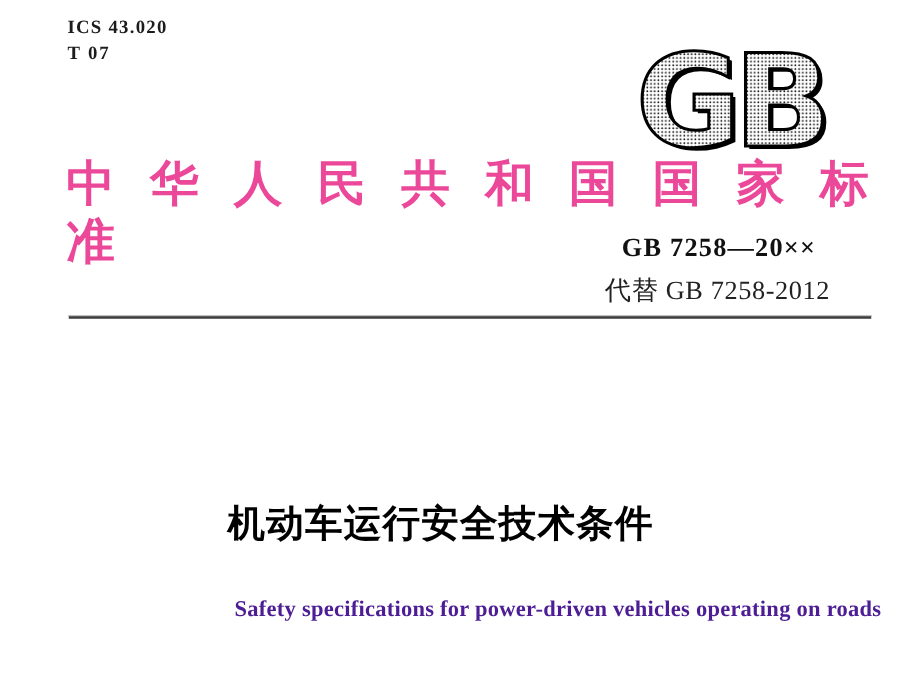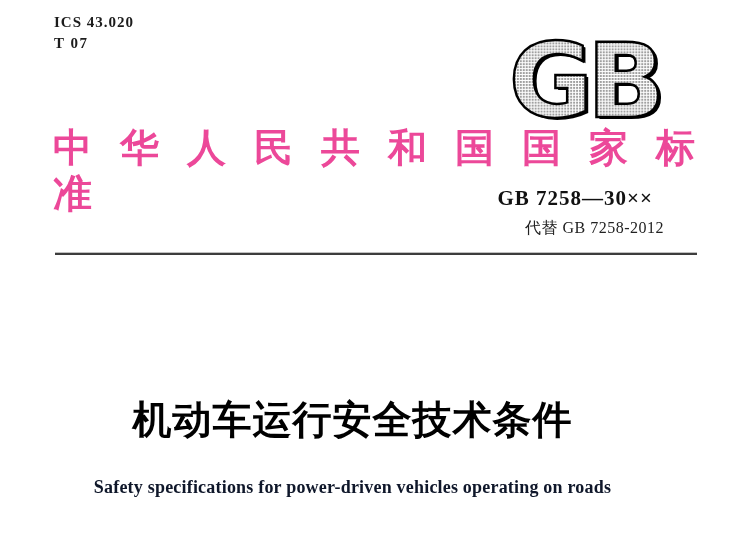--- a/index.html
+++ b/index.html
@@ -65,21 +65,21 @@
     font-size: 21px;
     font-weight: 700;
     letter-spacing: 1px;
     color: #111;
   }
   .replaces-note {
     position: absolute;
     right: 41px;
     top: 218px;
     font-family: "Liberation Serif", serif;
-    font-size: 16px;
+    font-size: 21px;
     font-weight: 400;
     letter-spacing: 0.5px;
     color: #222;
   }
   .header-divider {
     position: absolute;
     left: 55px;
     top: 252px;
     width: 642px;
     height: 2px;
@@ -87,38 +87,38 @@
     border-top: 1px solid #c0c0c0;
   }
   .title-cn {
     position: absolute;
     left: 0;
     right: 0;
     top: 398px;
     margin: 0;
     text-align: center;
     font-family: "DejaVu Sans", "Liberation Sans", sans-serif;
-    font-size: 39px;
+    font-size: 30px;
     line-height: 44px;
     font-weight: 700;
     letter-spacing: 1px;
     color: #000;
   }
   .title-en {
     position: absolute;
     left: 0;
     right: 0;
     top: 474px;
-    text-align: center;
+    text-align: right;
     font-family: "Liberation Serif", serif;
     font-size: 18px;
     line-height: 26px;
     font-weight: 700;
     letter-spacing: 0.2px;
-    color: #0f172a;
+    color: #4c1d95;
   }
 </style>
 </head>
 <body>
 
 <div class="page">
 
   <div class="ics-code">ICS 43.020</div>
 
   <div class="classification-code">T 07</div>
@@ -131,21 +131,21 @@
           <circle cx="1" cy="1" r="0.75" fill="#111111"></circle>
         </pattern>
       </defs>
       <text x="83" y="84" text-anchor="middle" font-family="'DejaVu Sans', sans-serif" font-weight="bold" font-size="104" letter-spacing="-6" fill="#000000">GB</text>
       <text x="80" y="81" text-anchor="middle" font-family="'DejaVu Sans', sans-serif" font-weight="bold" font-size="104" letter-spacing="-6" fill="url(#halftone)" stroke="#000000" stroke-width="2.5">GB</text>
     </svg>
   </div>
 
   <div class="ns-heading">中 华 人 民 共 和 国 国 家 标 准</div>
 
-  <div class="std-number">GB 7258—30××</div>
+  <div class="std-number">GB 7258—20××</div>
 
   <div class="replaces-note">代替 GB 7258-2012</div>
 
   <div class="header-divider"></div>
 
   <h1 class="title-cn">机动车运行安全技术条件</h1>
 
   <div class="title-en">Safety specifications for power-driven vehicles operating on roads</div>
 
 </div>

